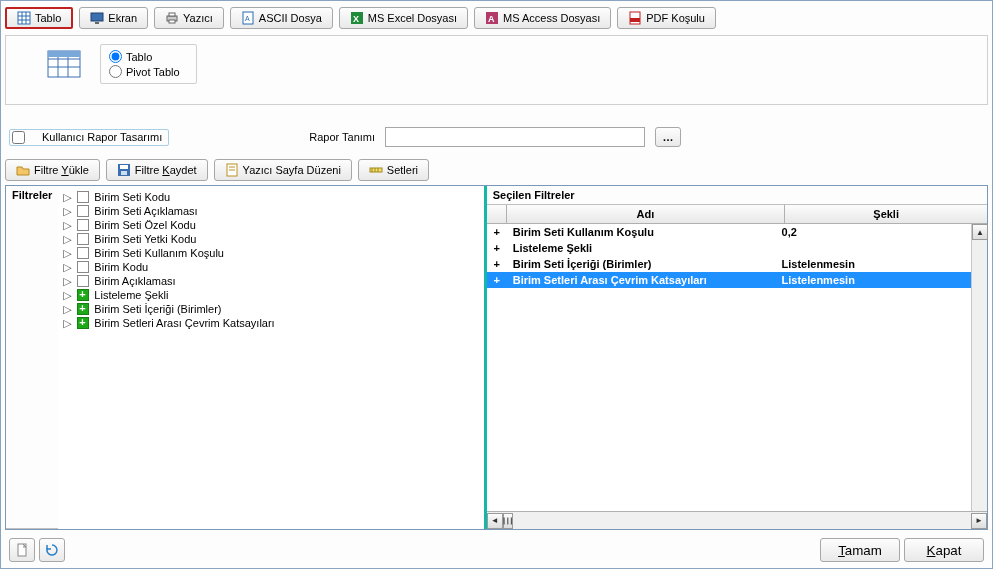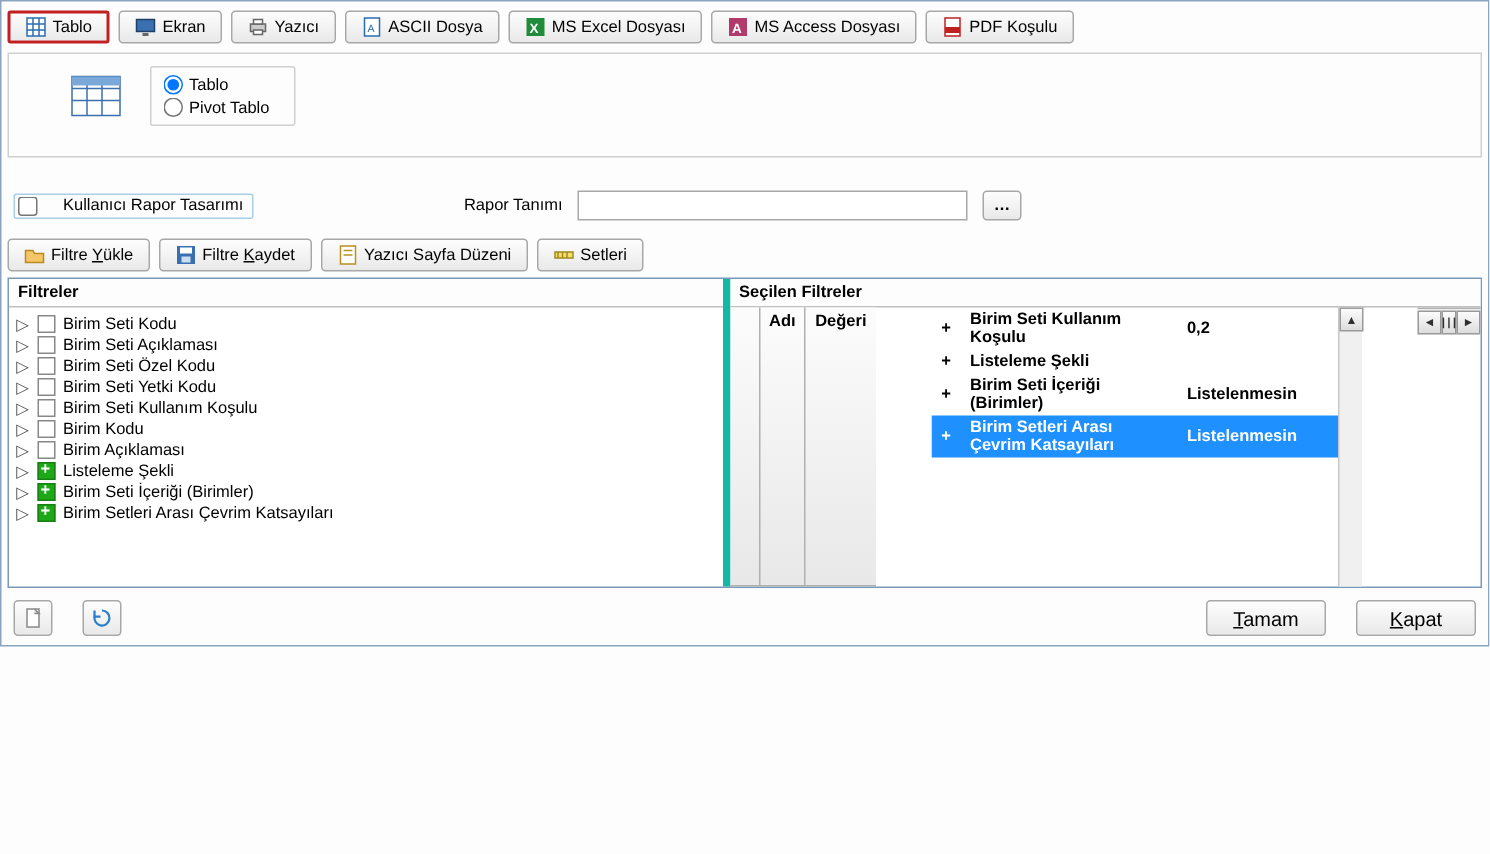--- a/index.html
+++ b/index.html
@@ -8,21 +8,21 @@
     font-family: Tahoma, "Segoe UI", sans-serif;
     font-size: 11px;
     background: #fdfdfd;
     color: #000;
     width: 993px; height: 569px;
     overflow: hidden;
   }
   .outer {
     border: 1px solid #8aa3c0;
     padding: 4px;
-    height: 431px;
+    height: 569px;
     display: flex; flex-direction: column;
     background: #fdfdfd;
   }
   .toolbar-row {
     display: flex; gap: 6px; padding: 2px 0 6px 0;
     flex-wrap: wrap;
   }
   .tbbtn {
     display: inline-flex; align-items: center; gap: 4px;
     padding: 3px 10px;
@@ -71,40 +71,40 @@
     border: 1px solid #7a98b8;
     display: flex; flex-direction: column;
     min-height: 0;
     padding: 0;
     background: #fff;
   }
   .filterbar { display: flex; gap: 6px; padding: 0 0 4px 0; }
   .split {
     flex: 1; display: flex; min-height: 0;
   }
-  .col-left { width: 49%; border-right: 5px solid #14b8a6; display: flex; flex-direction: column; }
+  .col-left { width: 49%; border-right: 3px solid #14b8a6; display: flex; }
   .col-right { flex: 1; display: flex; flex-direction: column; }
   .col-header {
     background: #fdfdfd; font-weight: bold; padding: 3px 6px;
     border-bottom: 1px solid #c0c0c0;
   }
   .tree { flex:1; overflow:auto; padding: 4px 2px; }
   .tree-row {
     display: flex; align-items: center; gap: 5px;
     padding: 1px 2px; cursor: pointer;
     white-space: nowrap;
   }
   .exp { width: 10px; height: 10px; display: inline-flex; align-items: center; justify-content: center; color: #505050; }
   .status-box {
     width: 12px; height: 12px; border: 1px solid #888;
     background: #fff;
   }
   .status-box.green { background: #1da817; border-color: #178012; position: relative; }
   .status-box.green::after { content:"+"; color:#fff; position:absolute; top:-2px; left:1px; font-size:11px; font-weight:bold; }
-  .grid-wrap { flex:1; display:flex; flex-direction: row; min-height:0;gap:37px; }
+  .grid-wrap { flex:1; display:flex; flex-direction: column; min-height:0; }
   .grid-head {
     display:flex; background: linear-gradient(#fcfcfc, #e8e8e8);
     border-bottom: 1px solid #b0b0b0;
   }
   .gh {
     padding: 3px 6px; font-weight: bold; text-align: center;
     border-right: 1px solid #b0b0b0;
   }
   .gh-plus { width: 20px; border-right: 1px solid #b0b0b0; }
   .gh-name { flex: 1.4; }
@@ -126,21 +126,21 @@
     background: #f0f0f0;
   }
   .arrow-btn {
     width: 16px; height: 16px; border:1px solid #9a9a9a;
     background: linear-gradient(#fcfcfc,#ddd);
     display:inline-flex; align-items:center; justify-content:center;
     cursor:pointer; font-size: 8px; color:#303030;
   }
   .footer {
     display:flex; align-items:center; padding: 8px 4px 2px 4px;
-    gap: 20px;
+    gap: 4px;
   }
   .sqbtn {
     width: 26px; height: 24px;
     background: linear-gradient(#fdfdfd, #e9e9e9);
     border: 1px solid #a7a7a7; border-radius: 3px;
     cursor:pointer;
     display:inline-flex; align-items:center; justify-content:center;
   }
   .main-btn {
     min-width: 80px; height: 24px; padding: 0 14px;
@@ -363,21 +363,21 @@
             </div>
           </div>
       </div>
 
       <div class="col-right">
         <div class="col-header">Seçilen Filtreler</div>
         <div class="grid-wrap">
           <div class="grid-head">
             <div class="gh-plus"></div>
             <div class="gh gh-name">Adı</div>
-            <div class="gh gh-val">Değeri</div>
+            <div class="gh gh-val">Şekli</div>
           </div>
           <div class="grid-body-wrap">
             <div class="grid-body" id="gridbody">
                 <div class="grow">
                   <div class="pc">+</div>
                   <div class="nc">Birim Seti Kullanım Koşulu</div>
                   <div class="vc">0,2</div>
                 </div>
                 <div class="grow">
                   <div class="pc">+</div>

